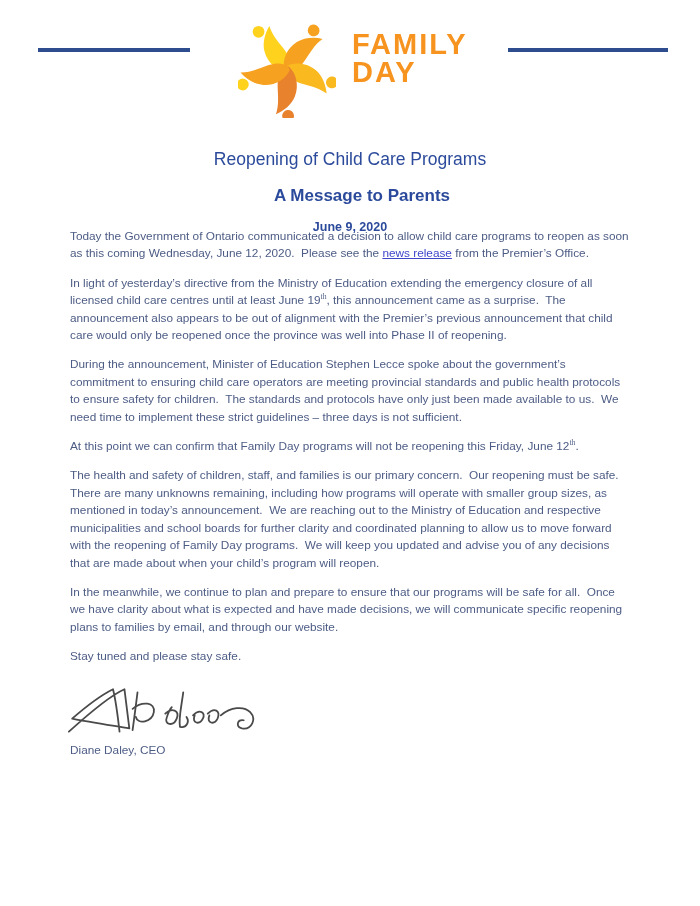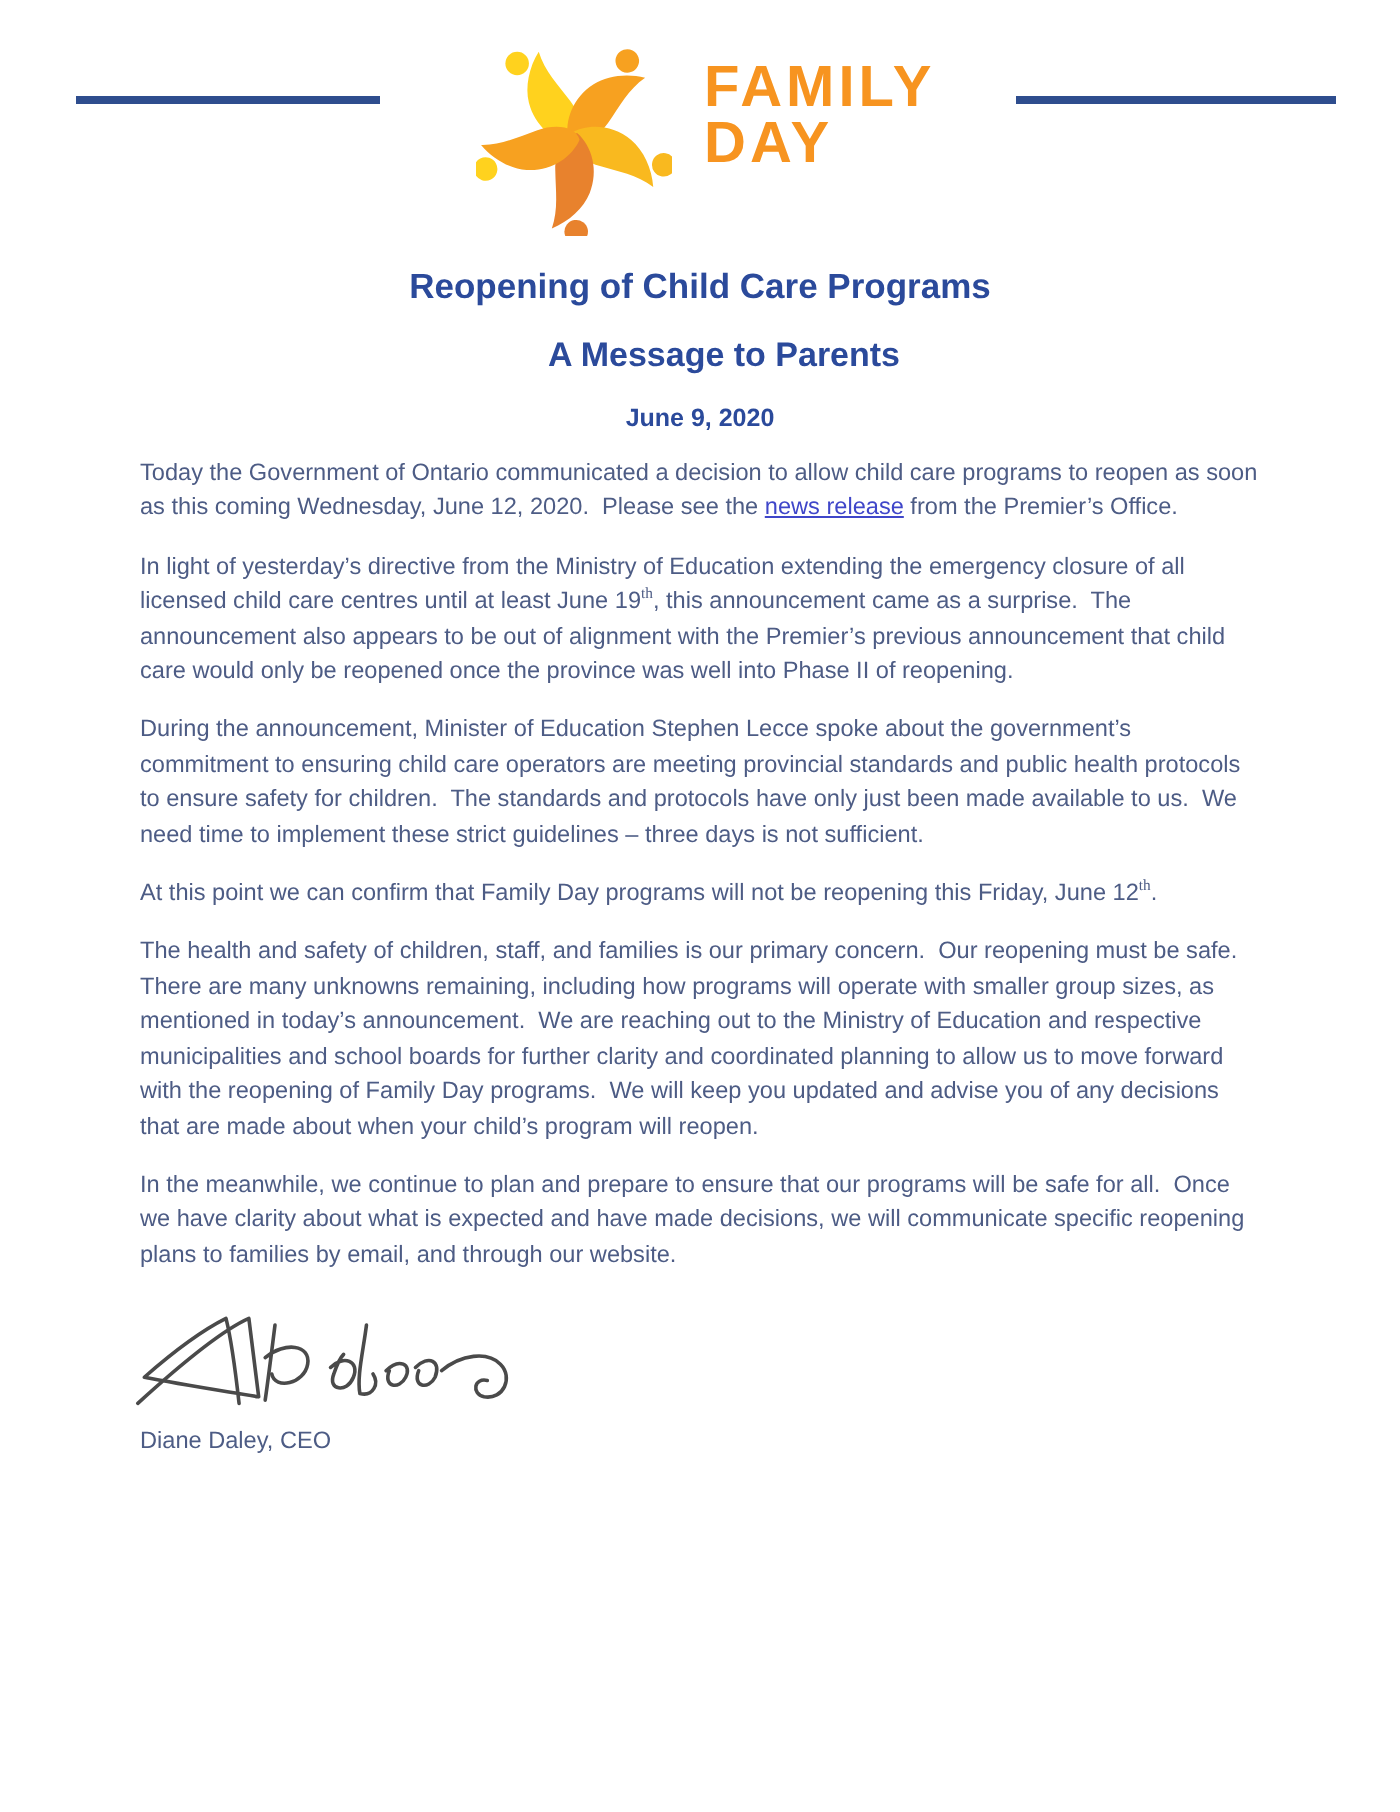--- a/index.html
+++ b/index.html
@@ -19,21 +19,21 @@
   .rule-footer{left:38px;top:852px;width:624px;}
   .logo{position:absolute;left:238px;top:20px;width:98px;height:98px;}
   .brand{
     position:absolute;left:352px;top:30px;
     color:var(--brand-orange,#F79420);
     font-weight:bold;font-size:29px;line-height:28px;letter-spacing:2px;
   }
   .heading{position:absolute;left:0;top:133px;width:700px;text-align:center;}
   .title{
     color:var(--heading-blue,#2B4A9B);
-    font-weight:bold;font-size:17.5px;margin:0;
+    font-weight:normal;font-size:17.5px;margin:16px;
   }
   .subtitle{
     color:var(--heading-blue,#2B4A9B);
     font-weight:bold;font-size:17px;margin:14px 0 0 0;padding-left:24px;
   }
   .date{
     color:var(--heading-blue,#2B4A9B);
     font-weight:bold;font-size:12.5px;margin:14px 0 0 0;
   }
   .letter{
@@ -94,20 +94,21 @@
   </div>
 
   <div class="letter">
     <div>
         <p class="paragraph"><span>Today the Government of Ontario communicated a decision to allow child care programs to reopen as soon as this coming Wednesday, June 12, 2020.  Please see the </span><a class="link" href="#">news release</a><span> from the Premier’s Office.</span></p>
         <p class="paragraph"><span>In light of yesterday’s directive from the Ministry of Education extending the emergency closure of all licensed child care centres until at least June 19</span><sup>th</sup><span>, this announcement came as a surprise.  The announcement also appears to be out of alignment with the Premier’s previous announcement that child care would only be reopened once the province was well into Phase II of reopening.</span></p>
         <p class="paragraph"><span>During the announcement, Minister of Education Stephen Lecce spoke about the government’s commitment to ensuring child care operators are meeting provincial standards and public health protocols to ensure safety for children.  The standards and protocols have only just been made available to us.  We need time to implement these strict guidelines – three days is not sufficient.</span></p>
         <p class="paragraph"><span>At this point we can confirm that Family Day programs will not be reopening this Friday, June 12</span><sup>th</sup><span>.</span></p>
         <p class="paragraph"><span>The health and safety of children, staff, and families is our primary concern.  Our reopening must be safe.  There are many unknowns remaining, including how programs will operate with smaller group sizes, as mentioned in today’s announcement.  We are reaching out to the Ministry of Education and respective municipalities and school boards for further clarity and coordinated planning to allow us to move forward with the reopening of Family Day programs.  We will keep you updated and advise you of any decisions that are made about when your child’s program will reopen.</span></p>
         <p class="paragraph"><span>In the meanwhile, we continue to plan and prepare to ensure that our programs will be safe for all.  Once we have clarity about what is expected and have made decisions, we will communicate specific reopening plans to families by email, and through our website.</span></p>
+        <p class="paragraph"><span>Stay tuned and please stay safe.</span></p>
       </div>
 
 
     <svg class="signature" viewBox="0 0 240 70" aria-hidden="true">
       <g fill="none" stroke="#4A4A4A" stroke-width="2.2" stroke-linecap="round" stroke-linejoin="round">
         <path d="M6,64 C28,44 56,20 74,12 C76,28 78,44 80,60 C56,56 30,52 10,48 C26,34 44,20 60,12 C64,28 66,46 68,64"></path>
         <path d="M90,16 C88,32 86,48 84,62"></path>
         <path d="M84,36 C96,26 112,28 110,40 C108,52 90,56 88,46"></path>
         <path d="M124,42 C132,34 142,38 138,48 C134,58 122,56 126,46 C128,40 130,36 132,34"></path>
         <path d="M146,16 C144,32 140,48 142,58 C150,60 154,52 150,46"></path>

